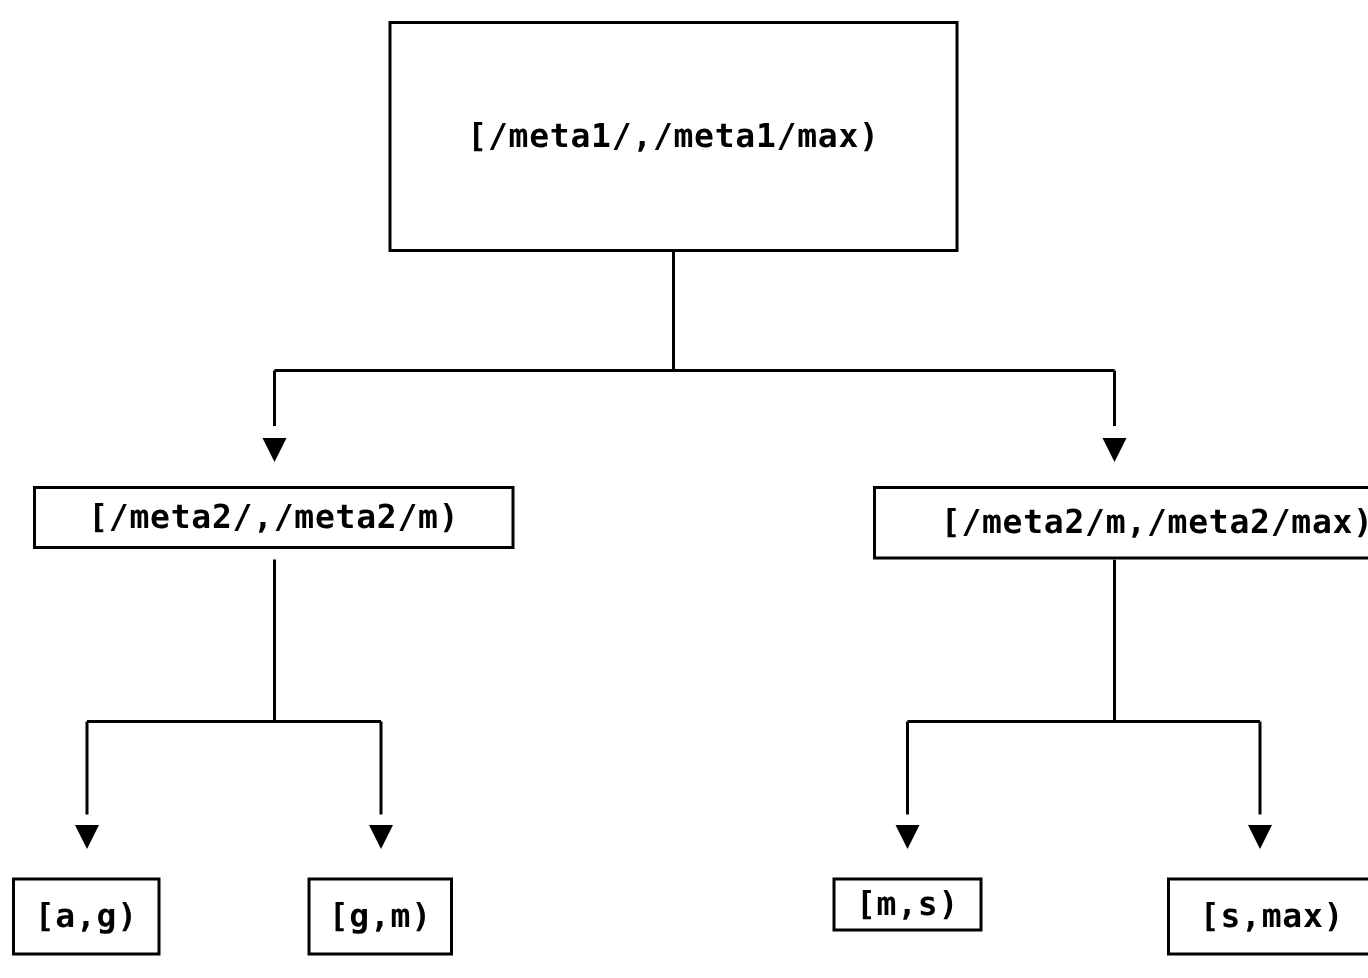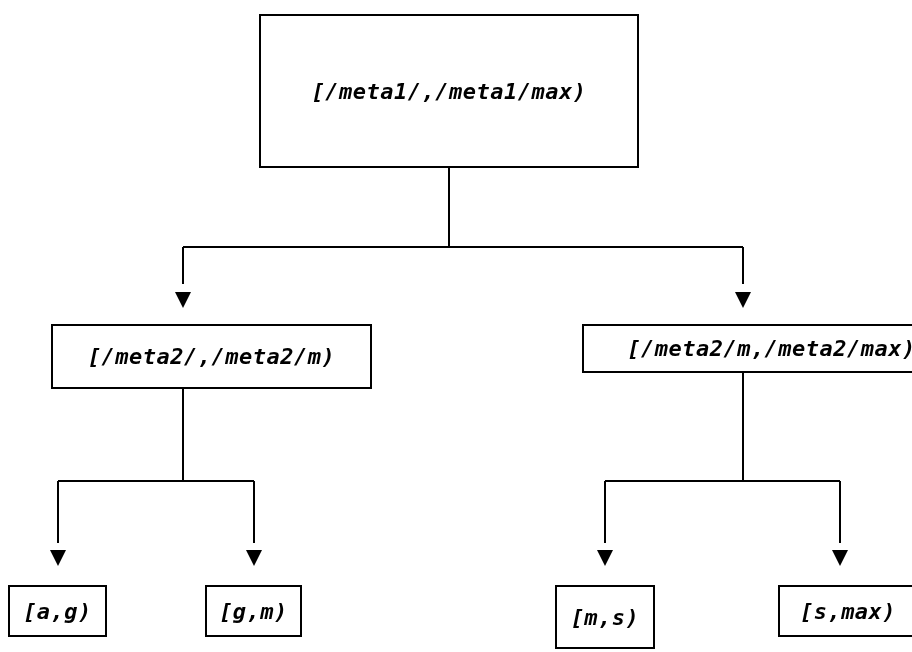--- a/index.html
+++ b/index.html
@@ -32,21 +32,20 @@
     stroke: none;
   }
   .node {
     position: absolute;
     box-sizing: border-box;
     border: 2px solid #000000;
     background: #ffffff;
     display: flex;
     align-items: center;
     justify-content: center;
-    font-style: italic;
   }
   .node .label {
     font-size: 22px;
     font-weight: bold;
     color: #000000;
     white-space: pre;
     letter-spacing: 0.5px;
   }
 </style>
 </head>
@@ -66,33 +65,33 @@
 
     <path class="edge" d="M743,373 L743,481 M605,481 L840,481 M605,481 L605,543 M840,481 L840,543"></path>
     <polygon class="arrowhead" points="597,550 613,550 605,566"></polygon>
     <polygon class="arrowhead" points="832,550 848,550 840,566"></polygon>
   </svg>
 
   <div class="node" style="left:259px; top:14px; width:380px; height:154px;">
     <span class="label">[/meta1/,/meta1/max)</span>
   </div>
 
-  <div class="node" style="left:22px; top:324px; width:321px; height:65px;margin-left:29px;">
+  <div class="node" style="left:22px; top:324px; width:321px; height:42px;">
     <span class="label">[/meta2/,/meta2/m)</span>
   </div>
   <div class="node" style="left:582px; top:324px; width:379px; height:49px;">
     <span class="label">[/meta2/m,/meta2/max)</span>
   </div>
 
   <div class="node" style="left:205px; top:585px; width:97px; height:52px;">
     <span class="label">[g,m)</span>
   </div>
   <div class="node" style="left:8px; top:585px; width:99px; height:52px;">
     <span class="label">[a,g)</span>
   </div>
-  <div class="node" style="left:555px; top:585px; width:100px; height:64px;">
+  <div class="node" style="left:555px; top:585px; width:100px; height:36px;">
     <span class="label">[m,s)</span>
   </div>
   <div class="node" style="left:778px; top:585px; width:140px; height:52px;">
     <span class="label">[s,max)</span>
   </div>
 
 </div>
 
 </body></html>

